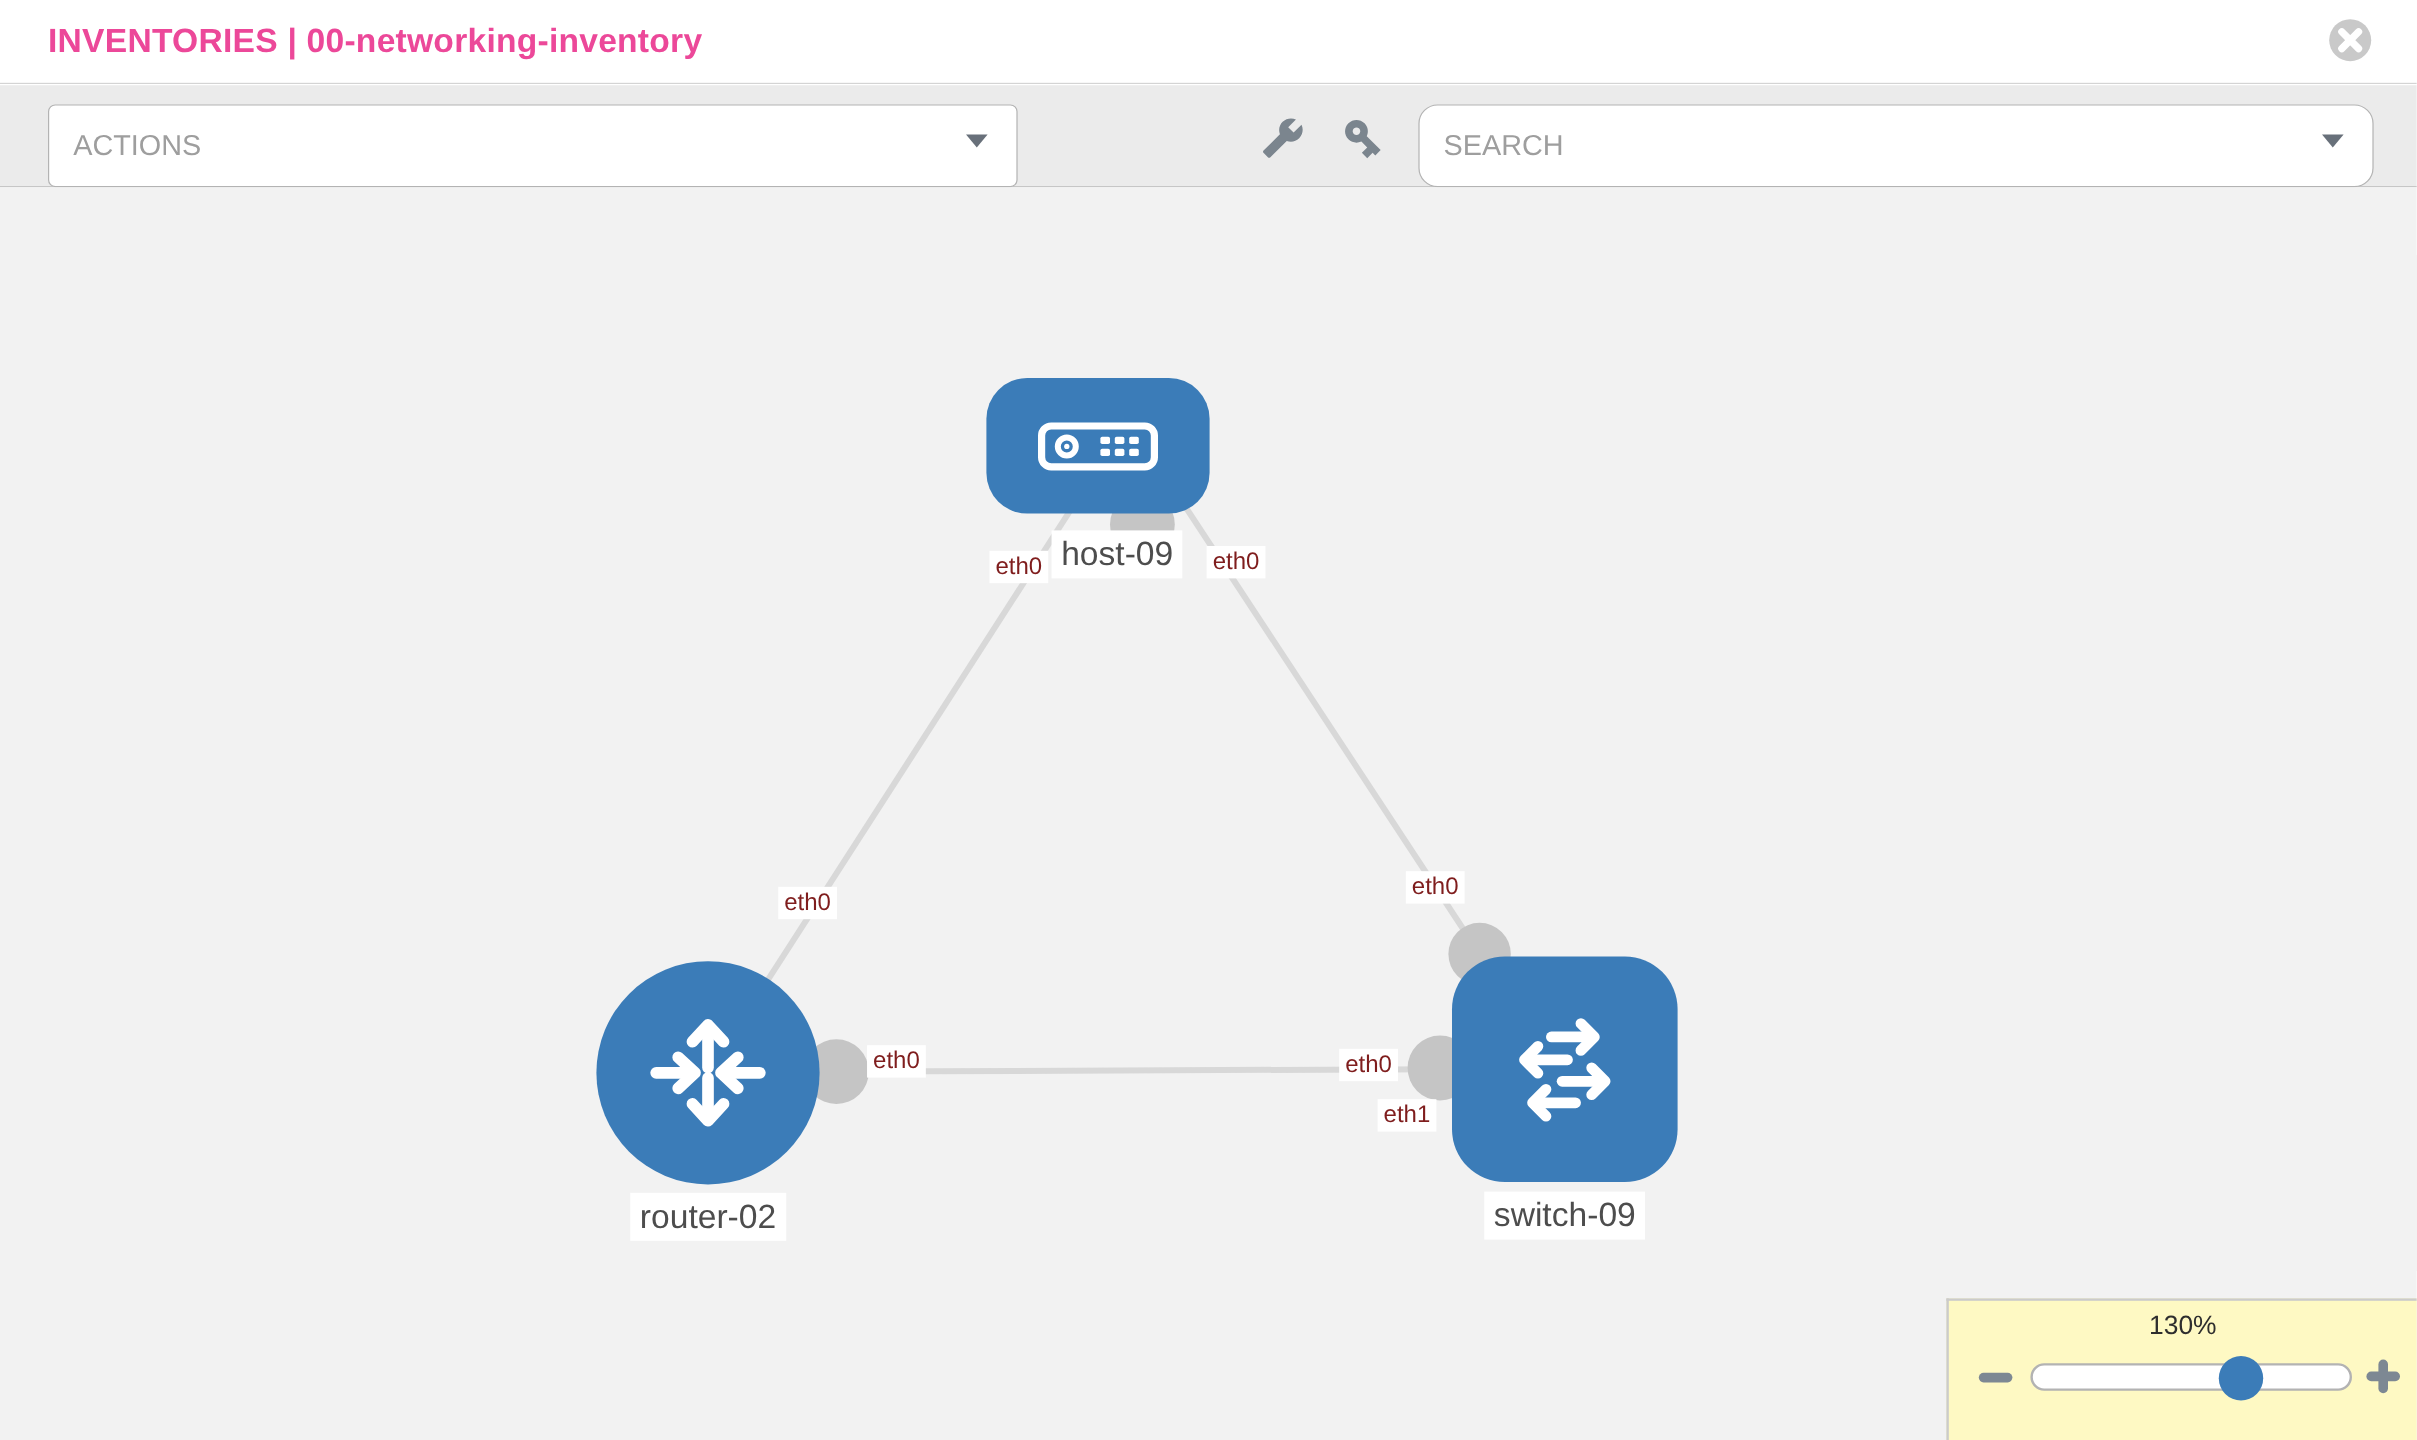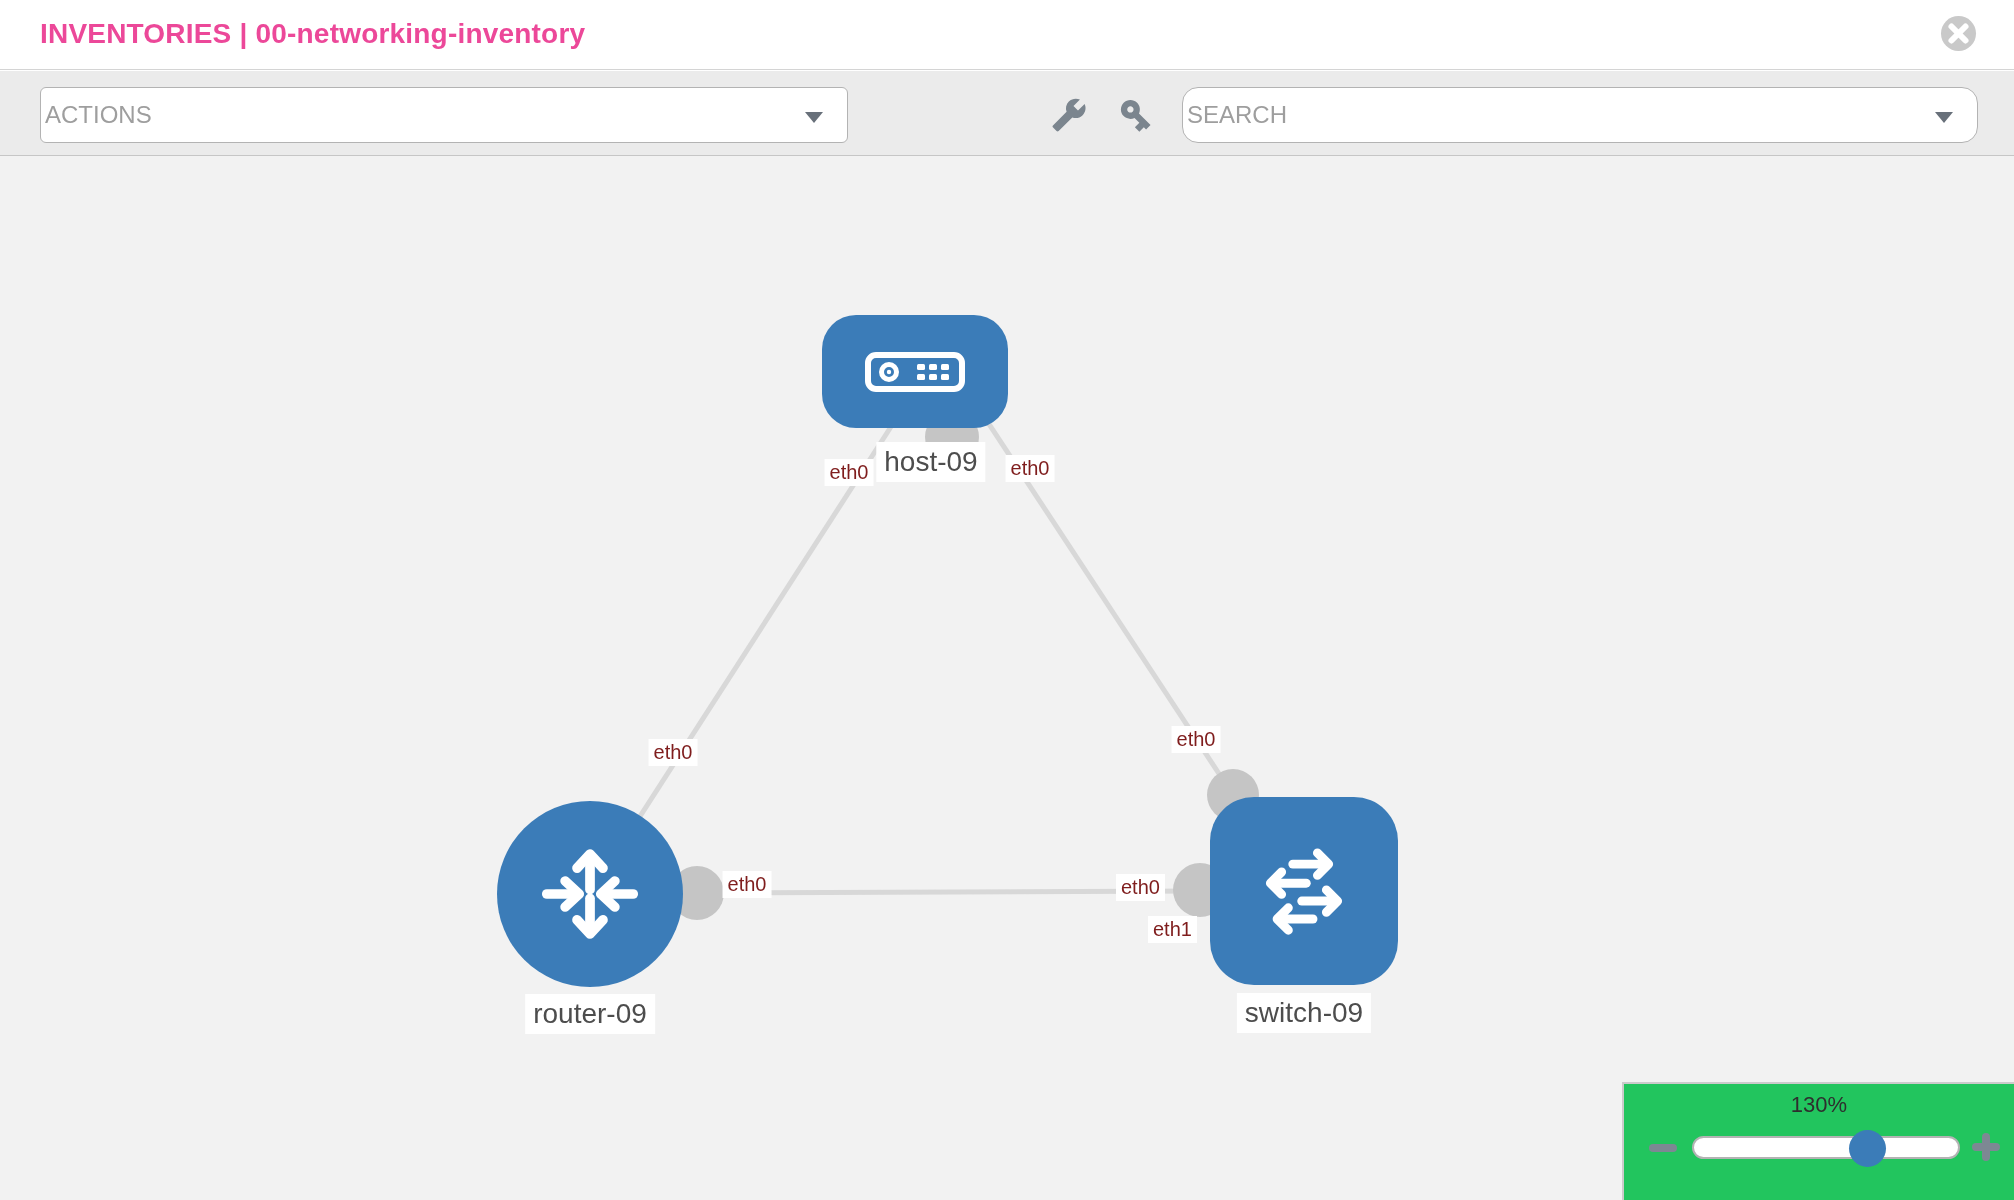--- a/index.html
+++ b/index.html
@@ -10,23 +10,23 @@
   
   .hdr { position:absolute; left:0; top:0; width:2014px; height:70px;
          background:#fff; border-bottom:1px solid #d4d4d4; }
   .hdr h1 { position:absolute; left:40px; top:18px; font-size:28px;
             font-weight:bold; color:#ec4899; letter-spacing:.2px; }
   .close-btn { position:absolute; left:1940px; top:15px; width:37px; height:37px; cursor:pointer; }
 
   
   .toolbar { position:absolute; left:0; top:71px; width:2014px; height:85px;
              background:#ebebeb; border-bottom:1px solid #c6c6c6; }
-  .dd { position:absolute; top:16px; height:56px; background:#fff;
+  .dd { position:absolute; top:16px; height:69px; background:#fff;
         border:1px solid #b3b3b3; border-radius:6px; display:flex;
-        align-items:center; padding:0 4px; cursor:pointer; }
+        align-items:center; padding:0 20px; cursor:pointer; }
   .dd span.txt { font-size:24px; color:#9e9e9e; }
   .dd .caret { position:absolute; right:24px; top:24px; width:0; height:0;
                border-left:9px solid transparent; border-right:9px solid transparent;
                border-top:11px solid #68707a; }
   .dd.actions { left:40px; width:808px; }
   .dd.search  { left:1182px; width:796px;border-radius:16px; }
   .tool-ic { position:absolute; top:24px; width:40px; height:40px; cursor:pointer;
              display:flex; align-items:center; justify-content:center; }
   .tool-ic.wrench { left:1049px; }
   .tool-ic.key    { left:1116px; }
@@ -43,21 +43,21 @@
   .node.switch { left:1210px; top:641px; width:188px; height:188px; border-radius:44px; }
   .lbl { position:absolute; transform:translateX(-50%); background:#fff;
          color:#4d4d4d; z-index:4; white-space:nowrap; }
   .lbl.node-lbl { font-size:28px; padding:4px 8px; }
   .lbl.if-lbl   { font-size:20px; color:#7f1d1d; padding:2px 5px; }
   .lbl.abs { transform:none; }
   .lbl.over { z-index:5; }
 
   
   .zoom-panel { position:absolute; right:0; bottom:0; width:392px; height:118px;
-                background:#22c55e; border-left:2px solid #cbcbcb; border-top:2px solid #cbcbcb;
+                background:#fef9c3; border-left:2px solid #cbcbcb; border-top:2px solid #cbcbcb;
                 z-index:6; }
   .zoom-level { position:absolute; left:0; top:8px; width:100%; text-align:center;
                 font-size:22px; color:#2e2e2e; }
   .zoom-minus { position:absolute; left:24px;  top:52px; width:30px; height:24px; cursor:pointer; }
   .zoom-plus  { position:absolute; left:347px; top:48px; width:30px; height:30px; cursor:pointer; }
   .zoom-track { position:absolute; left:68px; top:52px; width:268px; height:23px;
                 background:#fff; border:2px solid #b3b3b3; border-radius:13px; cursor:pointer; }
   .zoom-knob  { position:absolute; left:155px; top:-8px; width:37px; height:37px;
                 border-radius:50%; background:#3b7cb8; cursor:grab; }
 </style>
@@ -145,21 +145,21 @@
         <line x1="52" y1="43" x2="25" y2="43"></line>
         <polyline points="30,33 20,43 30,53"></polyline>
         <line x1="48" y1="59" x2="75" y2="59"></line>
         <polyline points="70,49 80,59 70,69"></polyline>
         <line x1="58" y1="75" x2="31" y2="75"></line>
         <polyline points="36,65 26,75 36,85"></polyline>
       </svg>
     </div>
 
     <div class="lbl node-lbl" style="left:931px;  top:286px;">host-09</div>
-    <div class="lbl node-lbl" style="left:590px;  top:838px;">router-09</div>
+    <div class="lbl node-lbl" style="left:590px;  top:838px;">router-02</div>
     <div class="lbl node-lbl" style="left:1304px; top:837px;">switch-09</div>
 
     <div class="lbl if-lbl" style="left:849px;  top:303px;">eth0</div>
     <div class="lbl if-lbl" style="left:1030px; top:299px;">eth0</div>
     <div class="lbl if-lbl" style="left:673px;  top:583px;">eth0</div>
     <div class="lbl if-lbl" style="left:1196px; top:570px;">eth0</div>
     <div class="lbl if-lbl" style="left:747px;  top:715px;">eth0</div>
     <div class="lbl if-lbl abs" style="left:1116px; top:718px;">eth0</div>
     <div class="lbl if-lbl abs over" style="left:1148px; top:716px;margin-top:44px;">eth1</div>
   </div>

